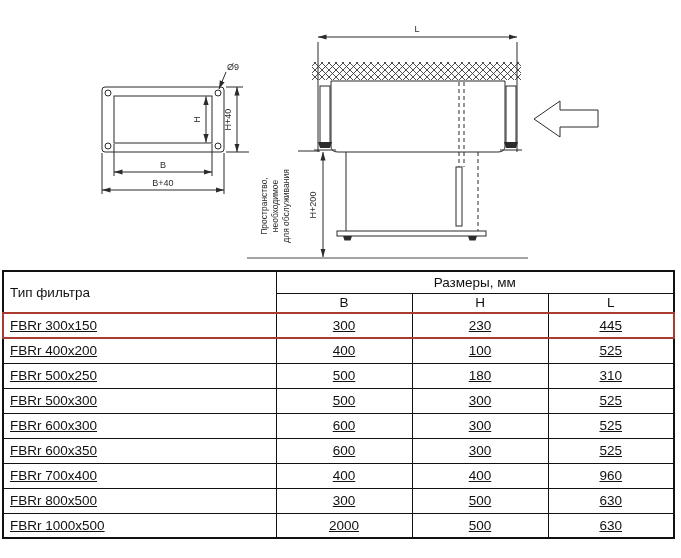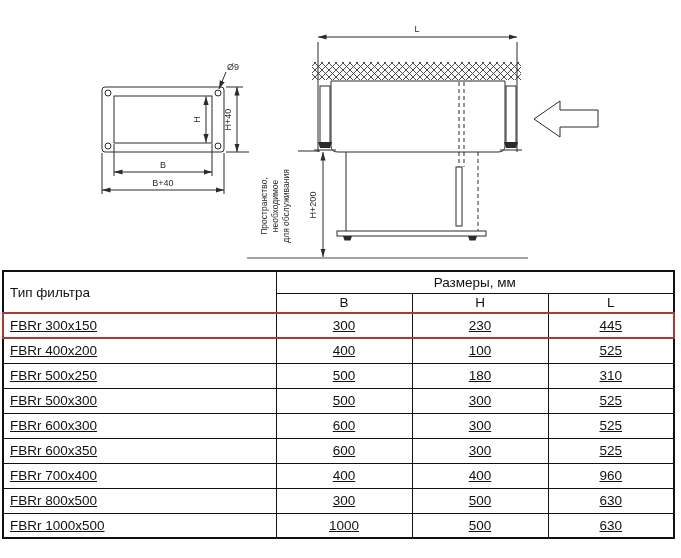--- a/index.html
+++ b/index.html
@@ -185,19 +185,19 @@
         <td>960</td>
       </tr>
       <tr>
         <td class="type">FBRr 800x500</td>
         <td>300</td>
         <td>500</td>
         <td>630</td>
       </tr>
       <tr>
         <td class="type">FBRr 1000x500</td>
-        <td>1000</td>
+        <td>2000</td>
         <td>500</td>
         <td>630</td>
       </tr>
     </tbody>
   </table>
 </div>
 
 </body></html>

